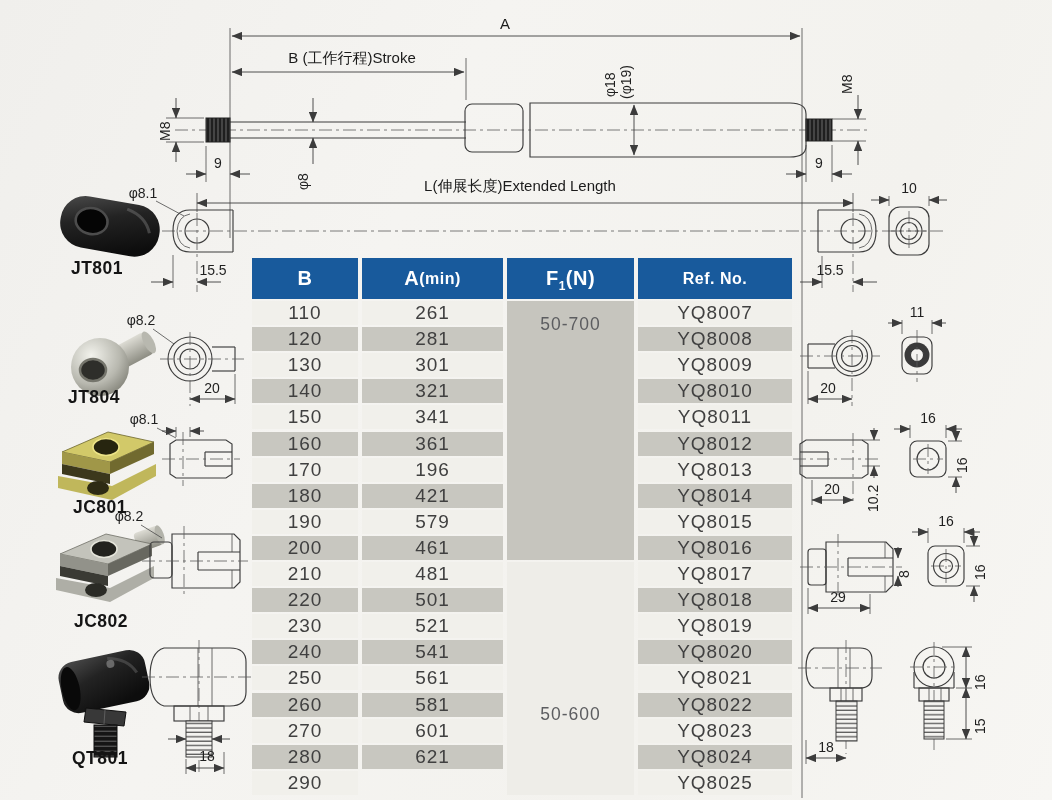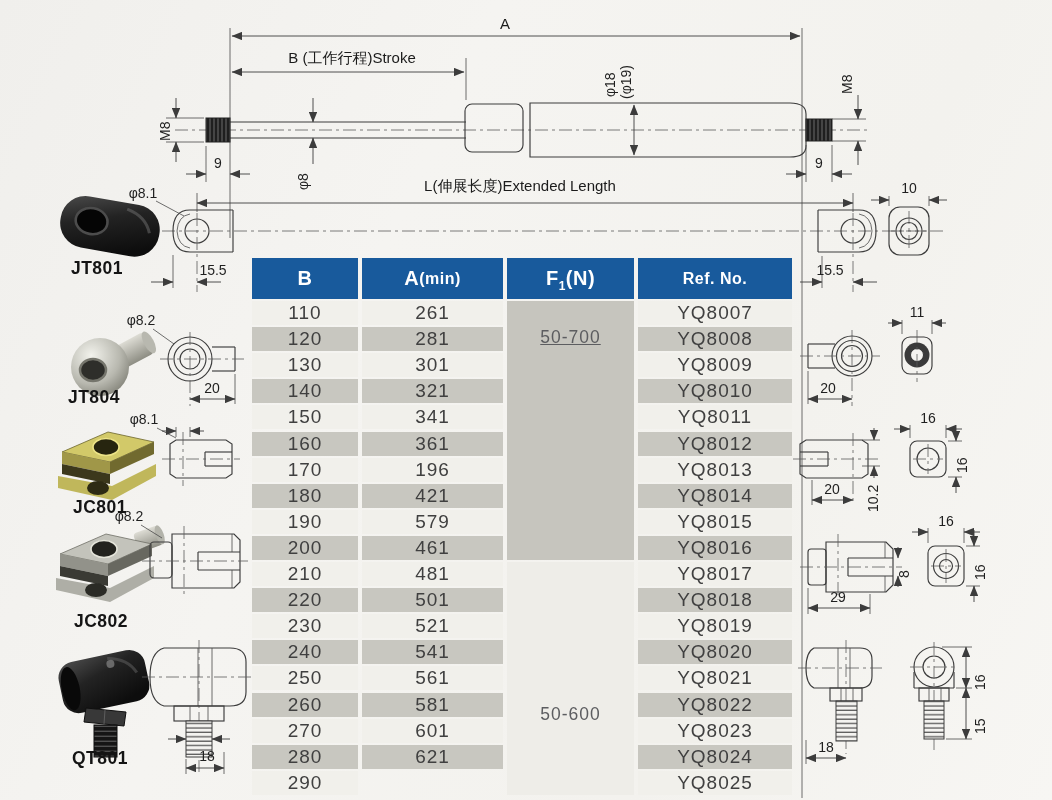--- a/index.html
+++ b/index.html
@@ -24,21 +24,21 @@
   .th{height:41px;display:flex;align-items:center;justify-content:center;
       background:#185a9c;color:#fff;font-weight:bold;font-size:20px;letter-spacing:0.5px;}
   .h-sub{font-size:16px;font-weight:bold;}
   .h-subscript{font-size:12px;font-weight:bold;vertical-align:sub;line-height:1;align-self:flex-end;margin-bottom:7px;}
   .cell{height:24px;display:flex;align-items:center;justify-content:center;
         font-size:19px;color:#404040;letter-spacing:1px;}
   .col-plain .cell:nth-child(even){background:#f1f0eb;}
   .col-plain .cell:nth-child(odd){background:#c8c7c0;}
   .col-plain .th{background:#185a9c;}
   .fcell{display:block;text-align:center;font-size:17.5px;color:#5c5d60;letter-spacing:1px;}
-  .f-dark{height:258.9px;background:#c6c5be;padding-top:26px;box-sizing:border-box;text-decoration:underline;}
+  .f-dark{height:258.9px;background:#c6c5be;padding-top:13px;box-sizing:border-box;}
   .f-light{height:232.8px;background:#eeede8;padding-top:142px;box-sizing:border-box;text-align:center;}
 </style>
 </head>
 <body>
 
 <div class="page">
 
 <svg width="1052" height="800" viewBox="0 0 1052 800">
   <defs>
     <marker id="arr" viewBox="0 0 10 8" refX="9.6" refY="4" markerWidth="11" markerHeight="8.5" orient="auto-start-reverse" markerUnits="userSpaceOnUse">

